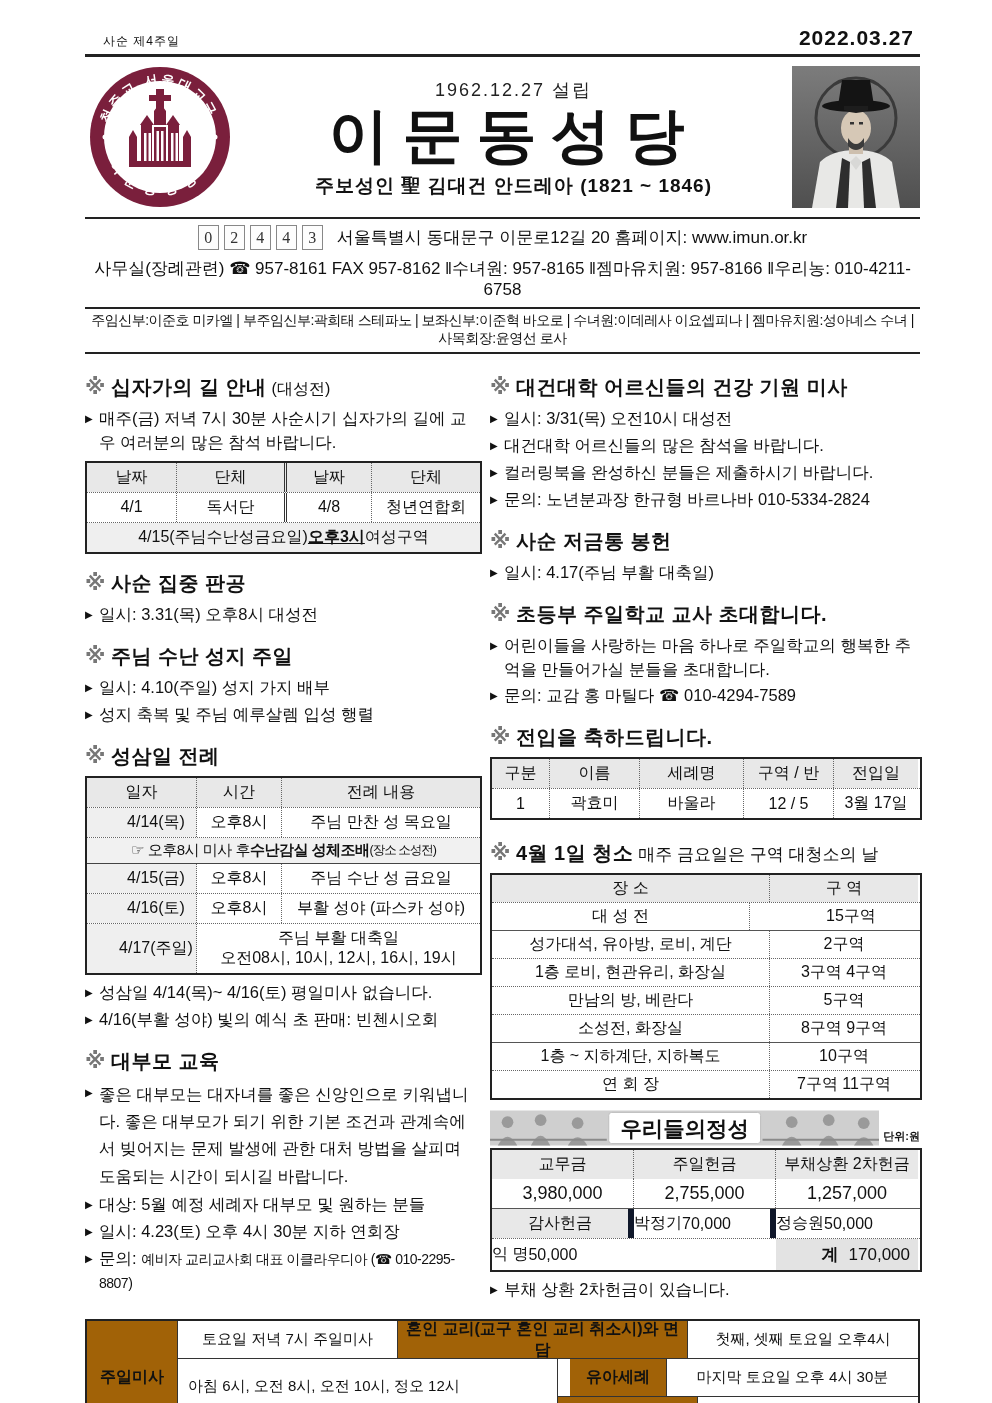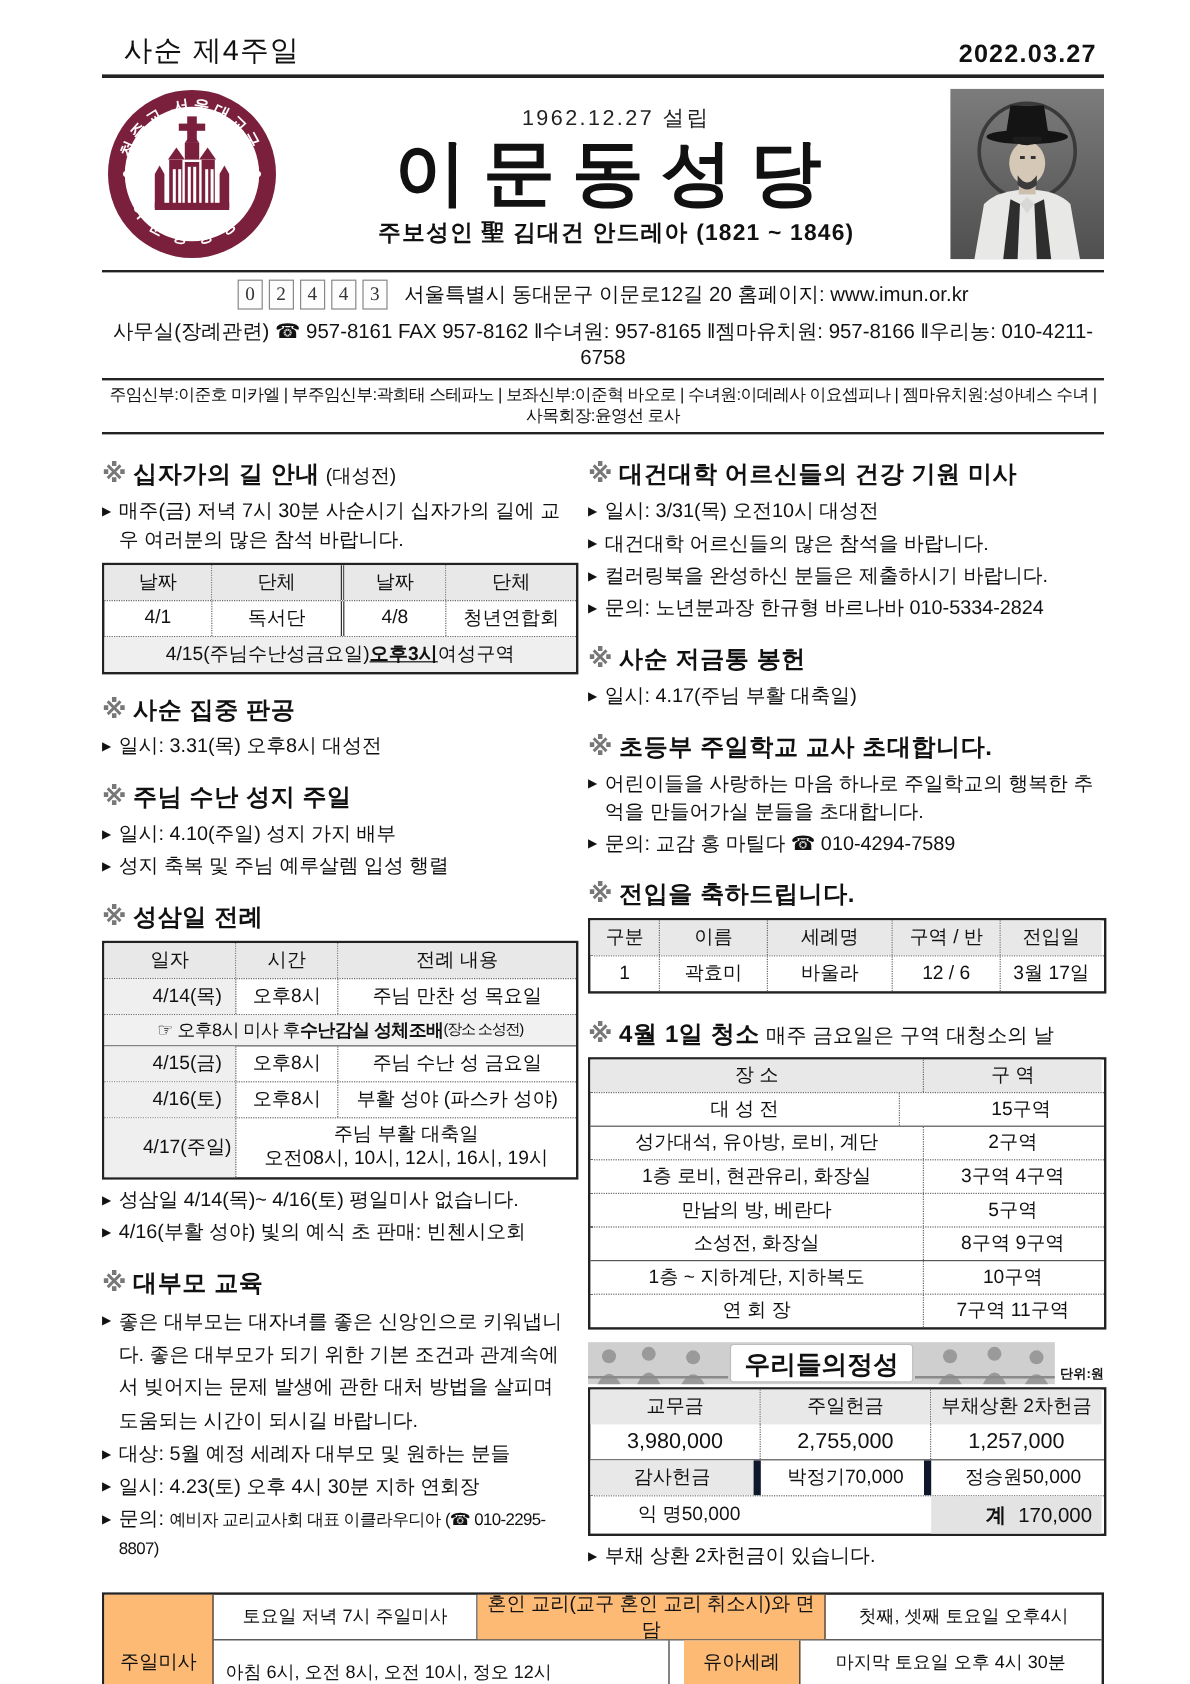--- a/index.html
+++ b/index.html
@@ -1,20 +1,20 @@
 <!DOCTYPE html>
 <html><head>
 <meta charset="utf-8">
 <style>
   html,body{margin:0;padding:0;background:#fff;}
   body{width:992px;font-family:"Liberation Sans","DejaVu Sans",sans-serif;color:#111;}
   .page{width:992px;min-height:1403px;box-sizing:border-box;padding:26px 72px 20px 85px;}
   
   .topline{display:flex;justify-content:space-between;align-items:flex-end;padding:0 6px 4px 18px;}
-  .topline .lt{font-size:24px;letter-spacing:1px;}
+  .topline .lt{font-size:12px;letter-spacing:1px;}
   .topline .rt{font-size:21px;font-weight:bold;letter-spacing:1px;}
   .rule-thick{border-bottom:3px solid #222;}
   .rule-med{border-bottom:2px solid #222;}
   .header-main{display:flex;align-items:center;justify-content:space-between;padding:6px 0 6px 0;}
   .logo-wrap{width:150px;height:148px;flex:0 0 auto;}
   .title-block{flex:1;text-align:center;padding-top:2px;}
   .founded{font-size:18px;letter-spacing:2px;color:#222;margin-bottom:2px;}
   .church-name{font-size:60px;font-weight:bold;letter-spacing:14px;line-height:1.05;}
   .patron{font-size:19px;font-weight:bold;letter-spacing:1px;margin-top:6px;}
   .saint-photo{width:128px;height:142px;flex:0 0 auto;}
@@ -60,28 +60,28 @@
   .mv-c1{width:58px;} .mv-c2{width:90px;} .mv-c3{width:104px;} .mv-c4{width:90px;} .mv-c5{width:84px;}
   
   .cl-c1{width:278px;} .cl-c2{width:148px;}
   .cl-row .gcell{padding:3px 12px;font-size:16px;}
   
   .banner{position:relative;height:36px;margin-top:10px;display:flex;align-items:flex-end;}
   .banner svg{display:block;}
   .unit{font-size:11px;font-weight:bold;margin-left:4px;white-space:nowrap;padding-bottom:2px;}
   .off-c{width:142px;}
   .off-val{font-size:18px;}
-  .off-name-cell{display:flex;align-items:center;justify-content:flex-end;padding:4px 17px;box-sizing:border-box;font-size:16px;}
+  .off-name-cell{display:flex;align-items:center;justify-content:flex-start;padding:4px 0;box-sizing:border-box;font-size:16px;}
   .total-cell{background:#e3e3e3;justify-content:flex-end;padding-right:8px;gap:10px;font-size:17px;}
   
   .sched{border:2px solid #222;margin-top:14px;}
   .sc{box-sizing:border-box;display:flex;align-items:center;justify-content:center;text-align:center;
     font-size:15px;padding:2px 3px;border-right:1px solid #333;}
   .sc:last-child{border-right:none;}
-  .sc.label{background:#fdba74;font-weight:normal;font-size:16px;}
+  .sc.label{background:#a16207;font-weight:bold;font-size:16px;}
   .sc.left-al{justify-content:flex-start;padding-left:10px;text-align:left;}
   .srow{display:flex;border-bottom:1px solid #333;}
   .srow:last-child{border-bottom:none;}
   .cond{font-size:13.5px;letter-spacing:-0.5px;}
 </style>
 </head>
 <body>
 
 <div class="page">
 
@@ -369,21 +369,21 @@
           <div class="gcell ghead dot-r mv-c1">구분</div>
           <div class="gcell ghead dot-r mv-c2">이름</div>
           <div class="gcell ghead dot-r mv-c3">세례명</div>
           <div class="gcell ghead dot-r mv-c4">구역 / 반</div>
           <div class="gcell ghead mv-c5">전입일</div>
         </div>
         <div class="grow">
           <div class="gcell dot-r mv-c1">1</div>
           <div class="gcell dot-r mv-c2">곽효미</div>
           <div class="gcell dot-r mv-c3">바울라</div>
-          <div class="gcell dot-r mv-c4">12 / 6</div>
+          <div class="gcell dot-r mv-c4">12 / 5</div>
           <div class="gcell mv-c5">3월 17일</div>
         </div>
       </div>
 
       <h3 class="sec" style="margin-top:20px;">
         <span class="mark">※</span>
         <span>4월 1일 청소</span>
         <span class="suffix" style="font-size:17px;">매주 금요일은 구역 대청소의 날</span>
       </h3>
       <div class="gtable" style="width:428px;">

